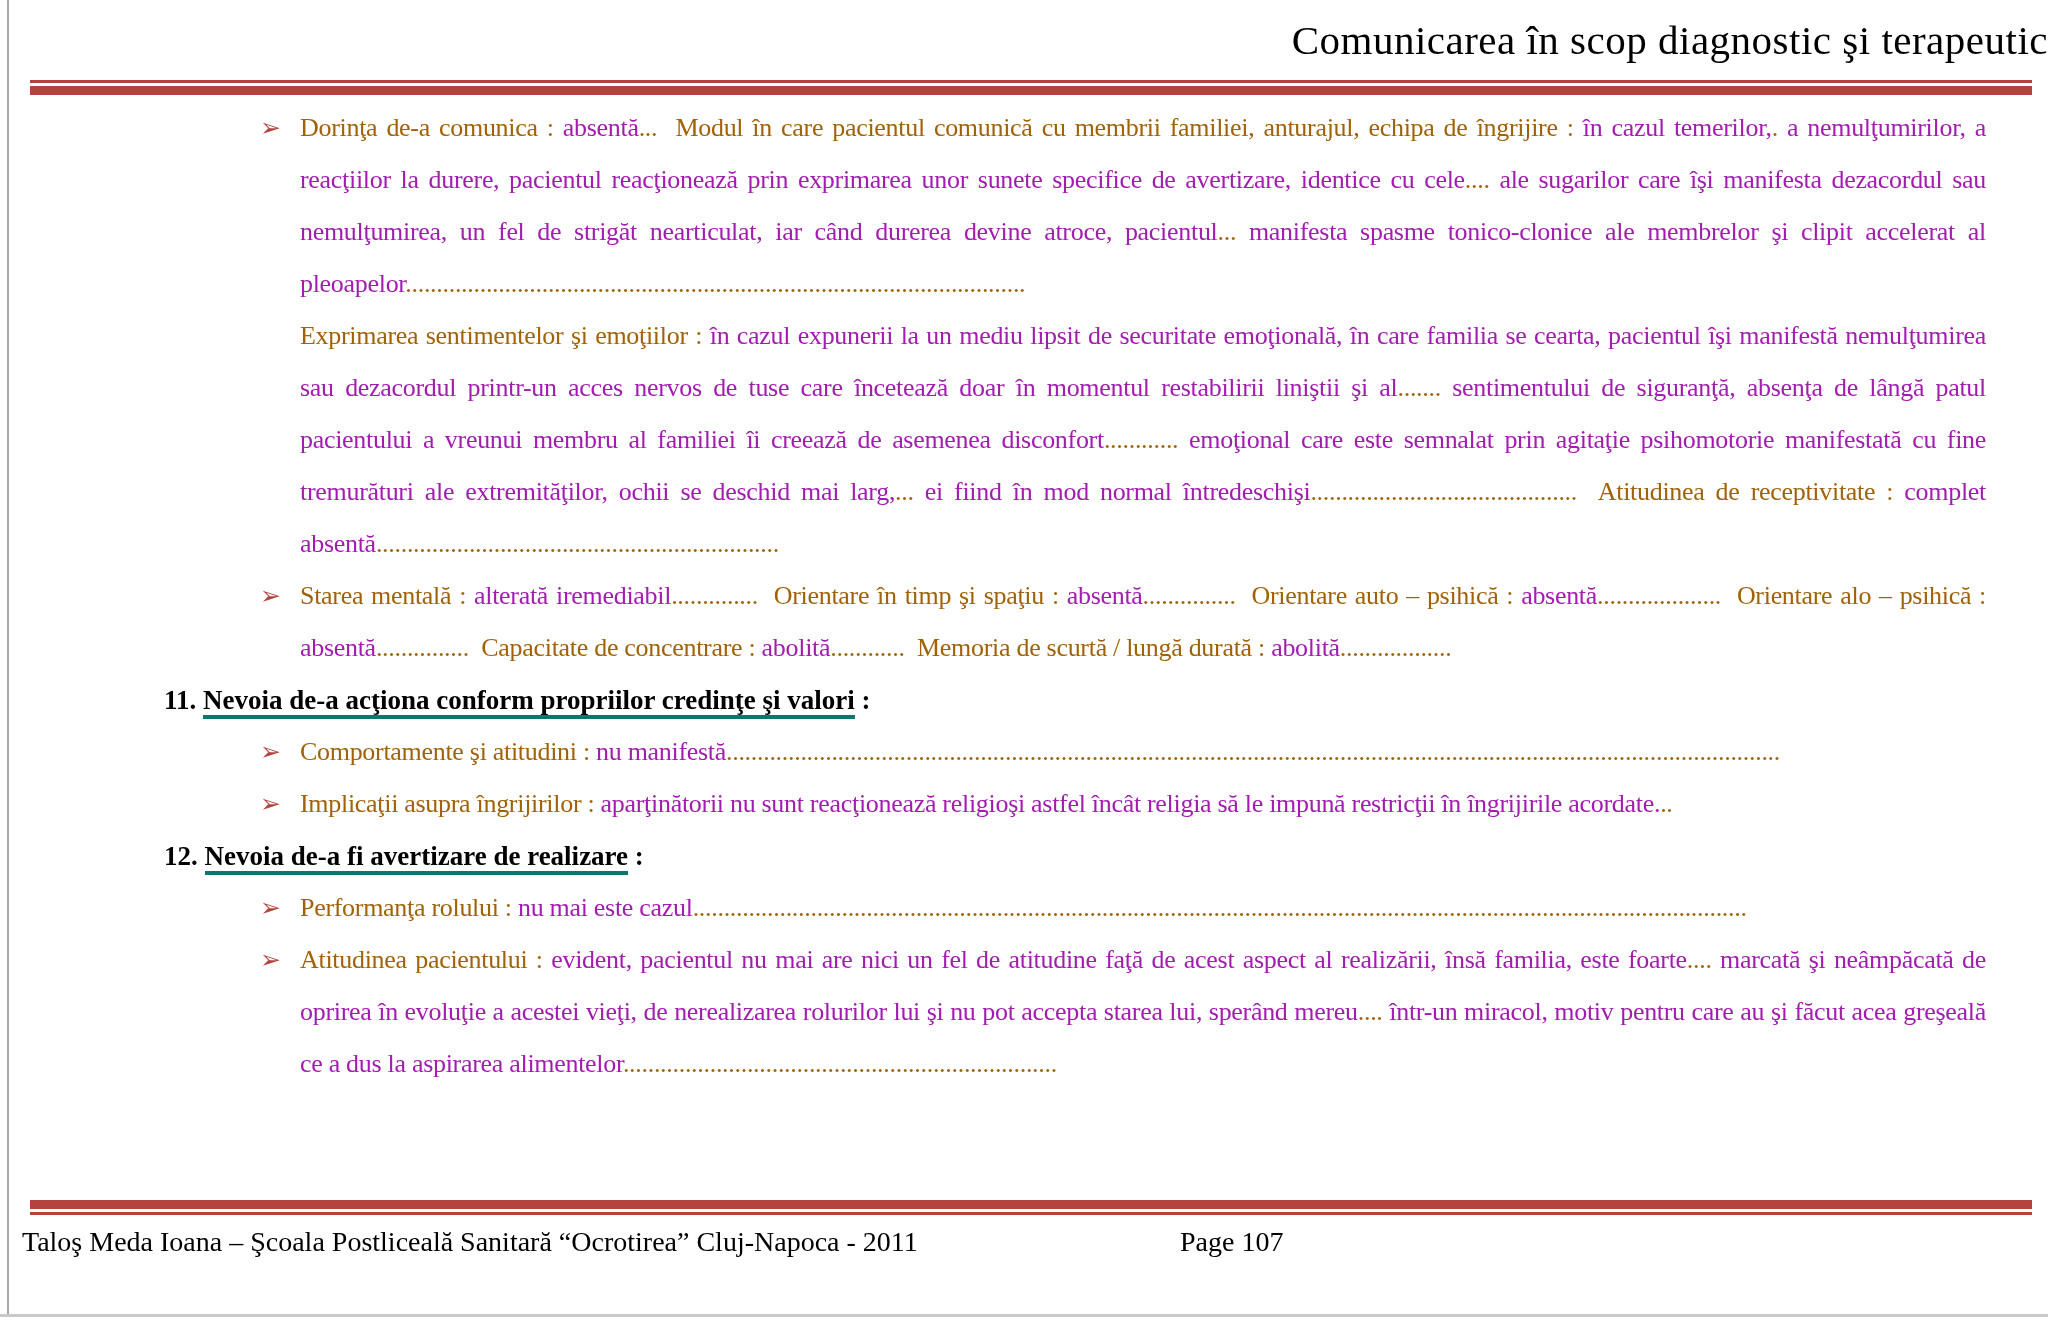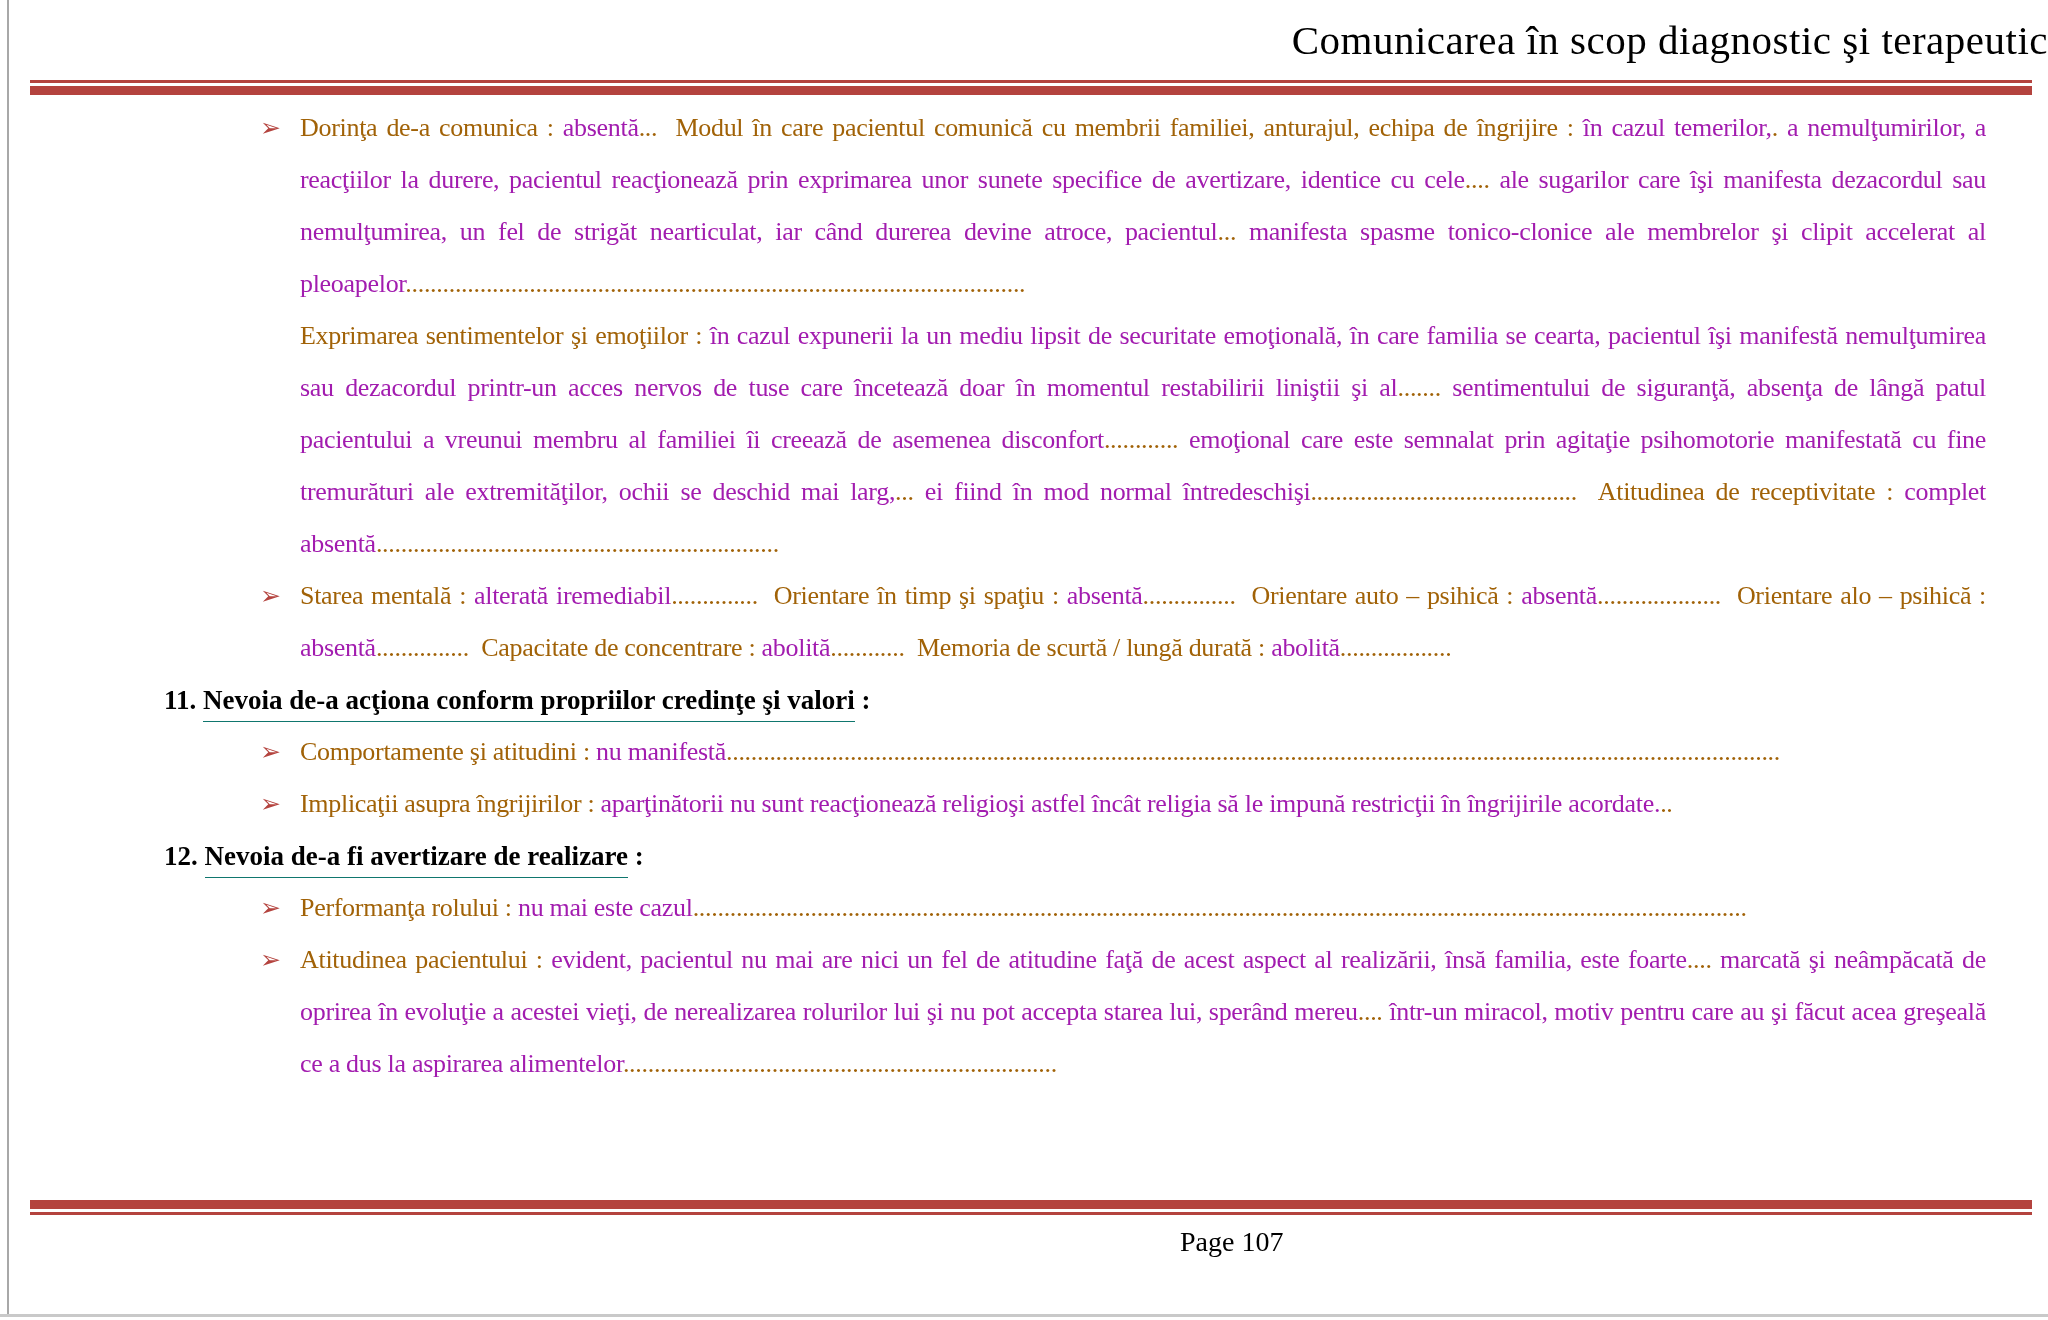--- a/index.html
+++ b/index.html
@@ -33,21 +33,21 @@
     color:#b4433e;font-family:"DejaVu Sans", sans-serif;font-size:25px;
   }
   .t{color:#a16207;font-weight:normal}
   .r{color:#a21caf;font-weight:normal}
   .dots{word-break:break-all}
 
   .heading{
     margin:0;padding-left:164px;
     font-size:27px;line-height:52px;font-weight:bold;color:#000;
   }
-  .heading .u{border-bottom:1px solid #0f766e;padding-bottom:6px}
+  .heading .u{border-bottom:4px solid #0f766e;padding-bottom:0}
 
   .footer-rule{position:absolute;top:1200px;left:30px;right:16px}
   .footer-rule .thick{height:9px;background:#b4433e}
   .footer-rule .gap{height:3px}
   .footer-rule .thin{height:3px;background:#b4433e}
 
   .footer-text{position:absolute;top:1222px;left:22px;right:0;font-size:28px;line-height:40px}
   .footer-page{position:absolute;left:1158px;top:0}
 </style>
 </head>
@@ -86,13 +86,13 @@
 
 
 </div>
 
 <div class="footer-rule">
     <div class="thick"></div>
     <div class="gap"></div>
     <div class="thin"></div>
   </div>
 
-<div class="footer-text"><span class="footer-page">Page 107</span></div>
+<div class="footer-text"><span>Taloş Meda Ioana – Şcoala Postliceală Sanitară “Ocrotirea” Cluj-Napoca - 2011</span><span class="footer-page">Page 107</span></div>
 
 </body></html>

